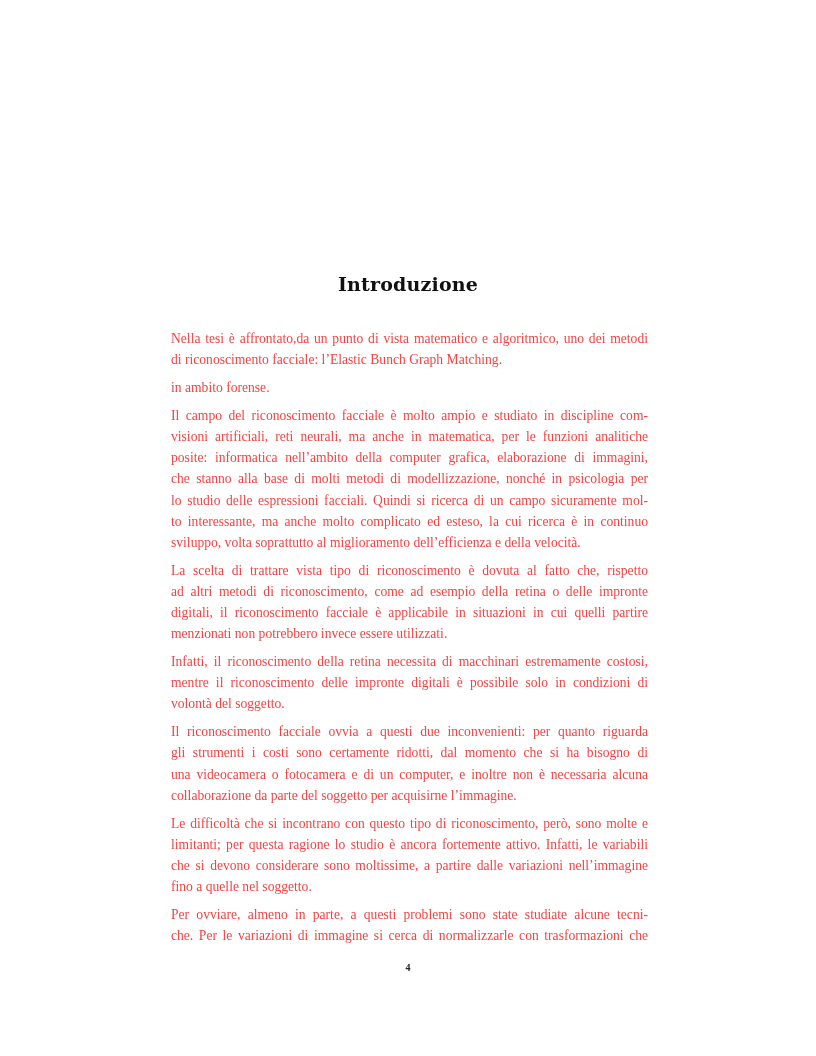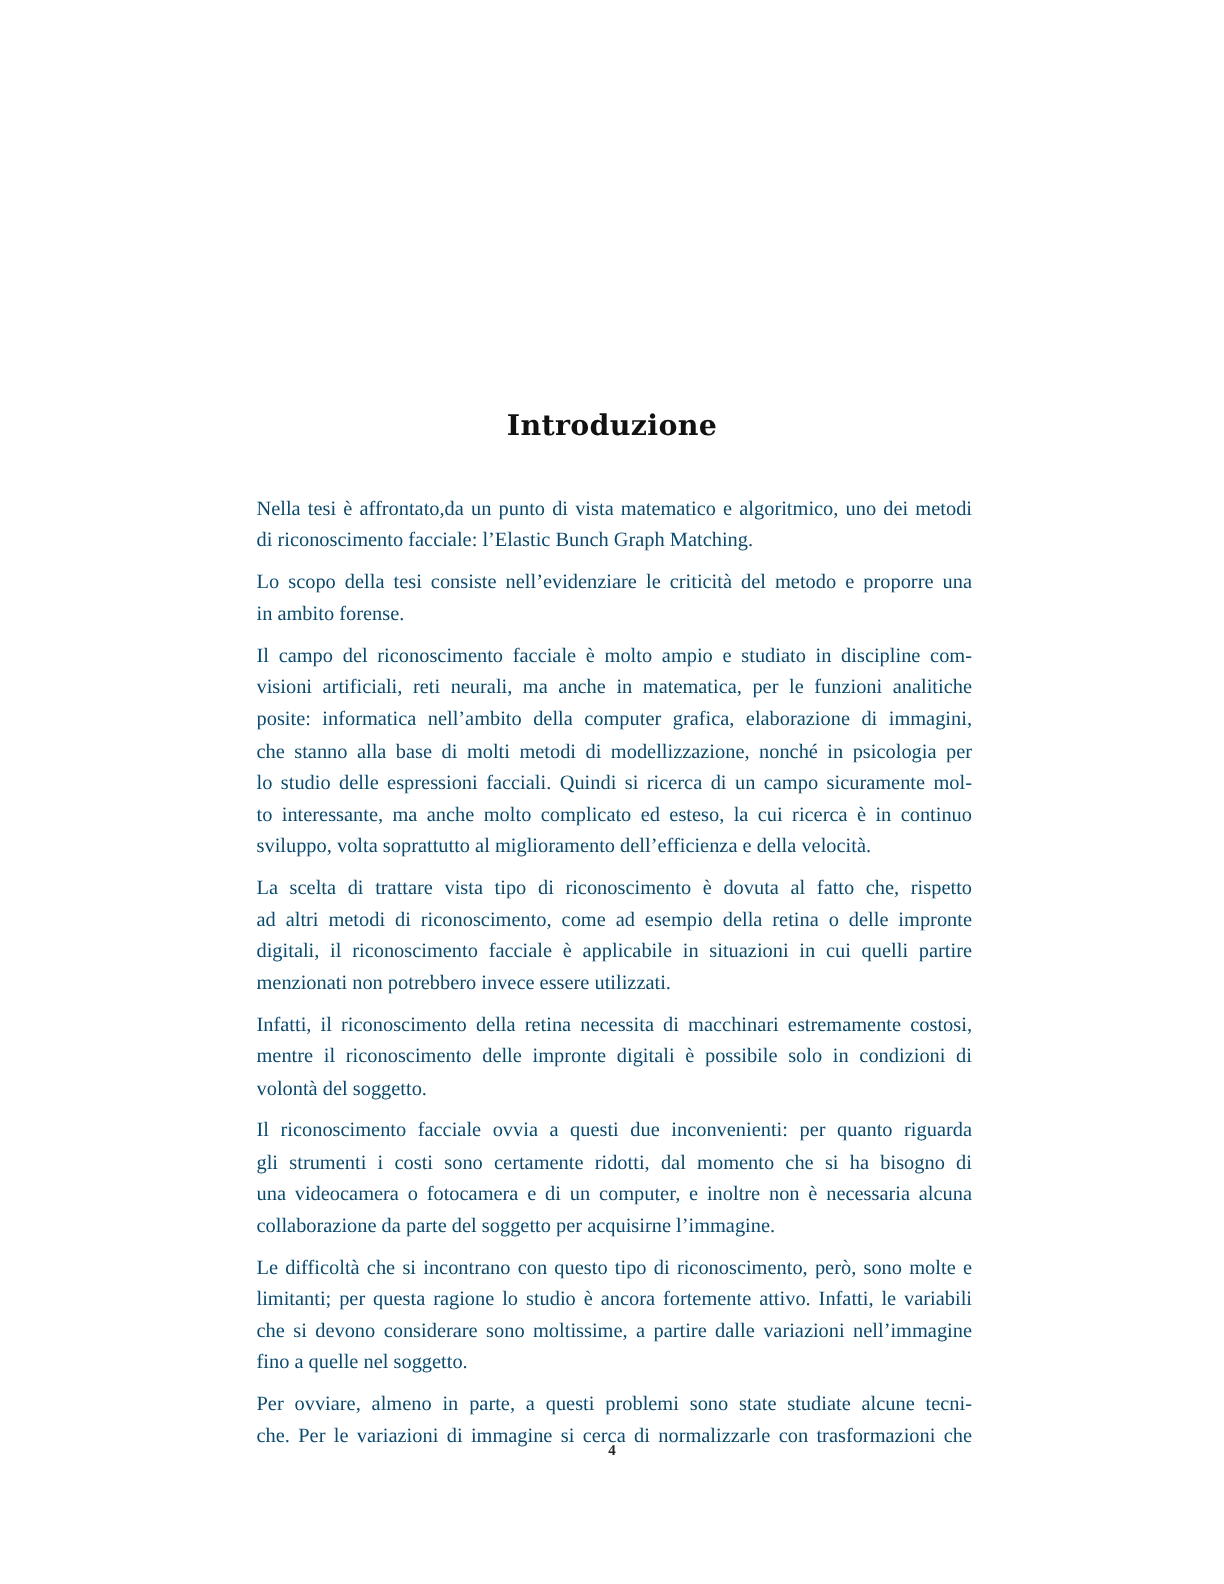--- a/index.html
+++ b/index.html
@@ -8,21 +8,21 @@
   .title {
     position: absolute; left: 0; width: 816px; top: 256px;
     text-align: center;
     font-family: "DejaVu Serif", "Liberation Serif", serif;
     font-weight: bold; font-size: 19px; color: #111;
     letter-spacing: 0.2px;
   }
   .body-text {
     position: absolute; left: 171px; width: 477px; top: 311px;
     font-family: "Liberation Serif", "DejaVu Serif", serif;
-    font-size: 13.6px; color: #0c4a6e;
+    font-size: 13.6px; color: #ef4444;
   }
   .para { margin: 0 0 6.6px 0; }
   .line {
     display: block; height: 21.2px; line-height: 21.2px;
     white-space: nowrap; text-align: justify; text-align-last: justify;
     overflow: hidden;
   }
   .line.last { text-align-last: left; }
   .page-number {
     position: absolute; left: 0; width: 816px; top: 945px;
@@ -36,21 +36,20 @@
 
 <div class="page">
   <h1 class="title" style="margin:0;">Introduzione</h1>
 
   <div class="body-text" id="body-text">
       <div class="para">
         <span class="line">Nella tesi è affrontato,da un punto di vista matematico e algoritmico, uno dei metodi</span>
         <span class="line last">di riconoscimento facciale: l’Elastic Bunch Graph Matching.</span>
       </div>
       <div class="para">
-        <span class="line">Lo scopo della tesi consiste nell’evidenziare le criticità del metodo e proporre una</span>
         <span class="line last">in ambito forense.</span>
       </div>
       <div class="para">
         <span class="line">Il campo del riconoscimento facciale è molto ampio e studiato in discipline com-</span>
         <span class="line">visioni artificiali, reti neurali, ma anche in matematica, per le funzioni analitiche</span>
         <span class="line">posite: informatica nell’ambito della computer grafica, elaborazione di immagini,</span>
         <span class="line">che stanno alla base di molti metodi di modellizzazione, nonché in psicologia per</span>
         <span class="line">lo studio delle espressioni facciali. Quindi si ricerca di un campo sicuramente mol-</span>
         <span class="line">to interessante, ma anche molto complicato ed esteso, la cui ricerca è in continuo</span>
         <span class="line last">sviluppo, volta soprattutto al miglioramento dell’efficienza e della velocità.</span>

